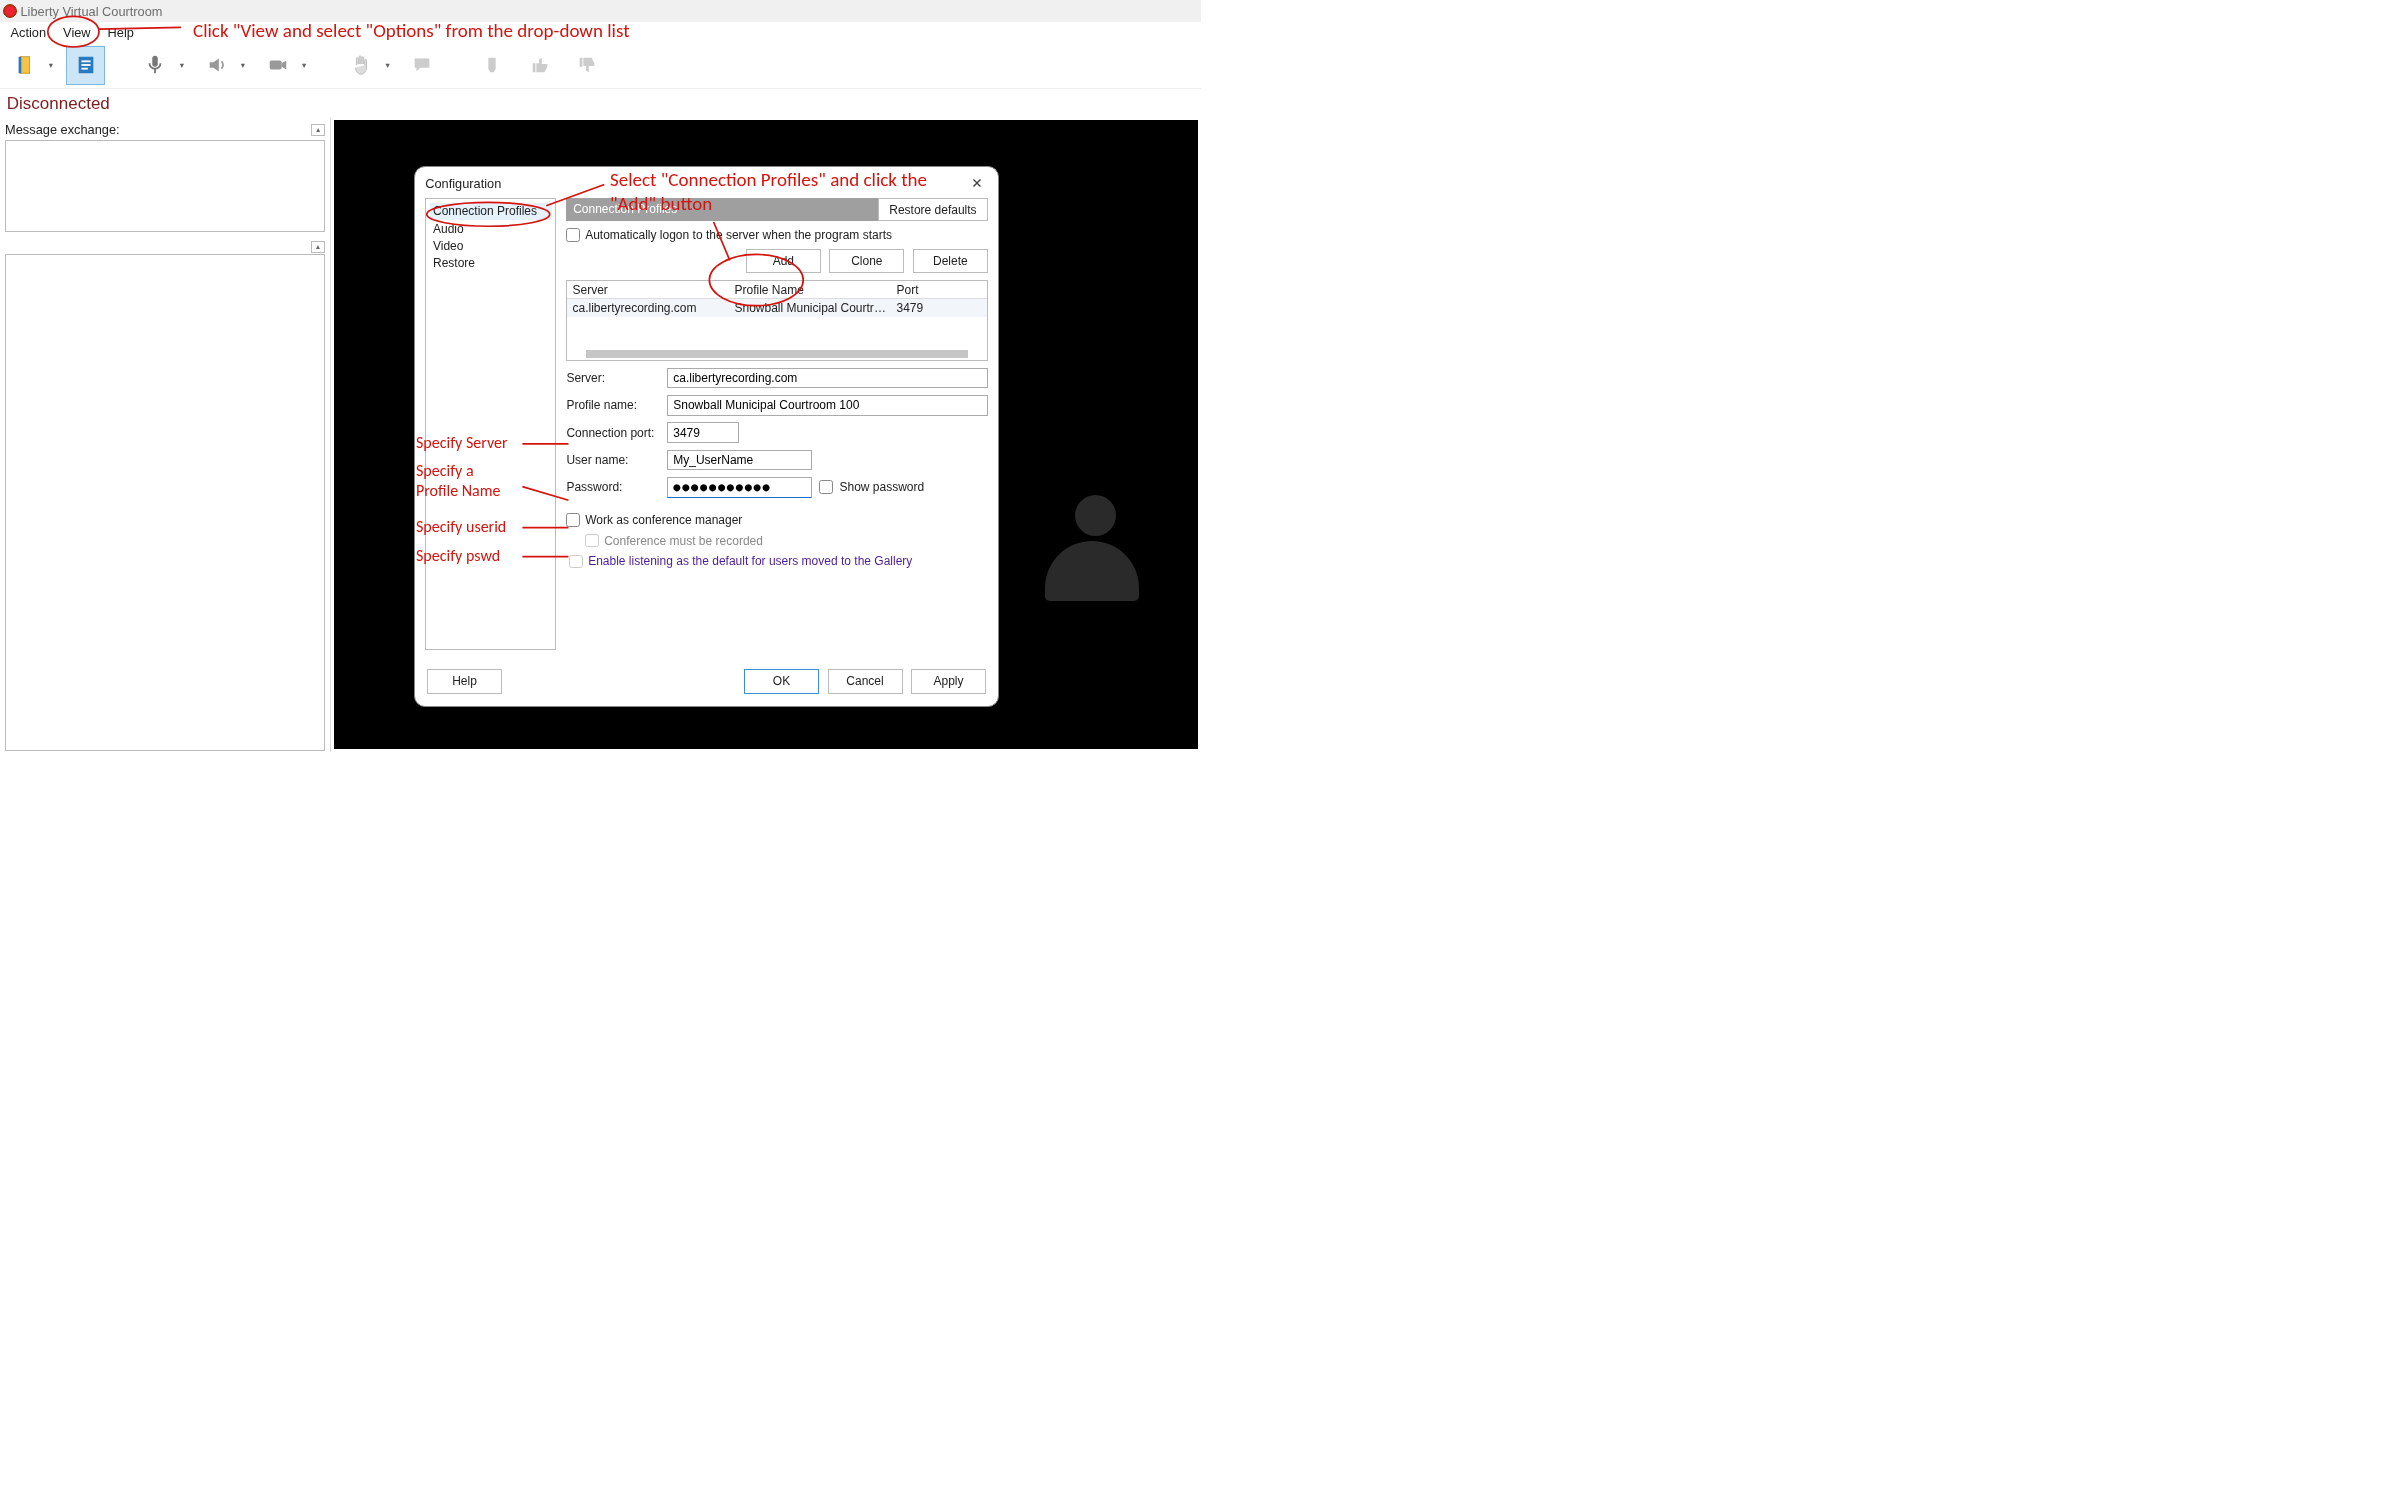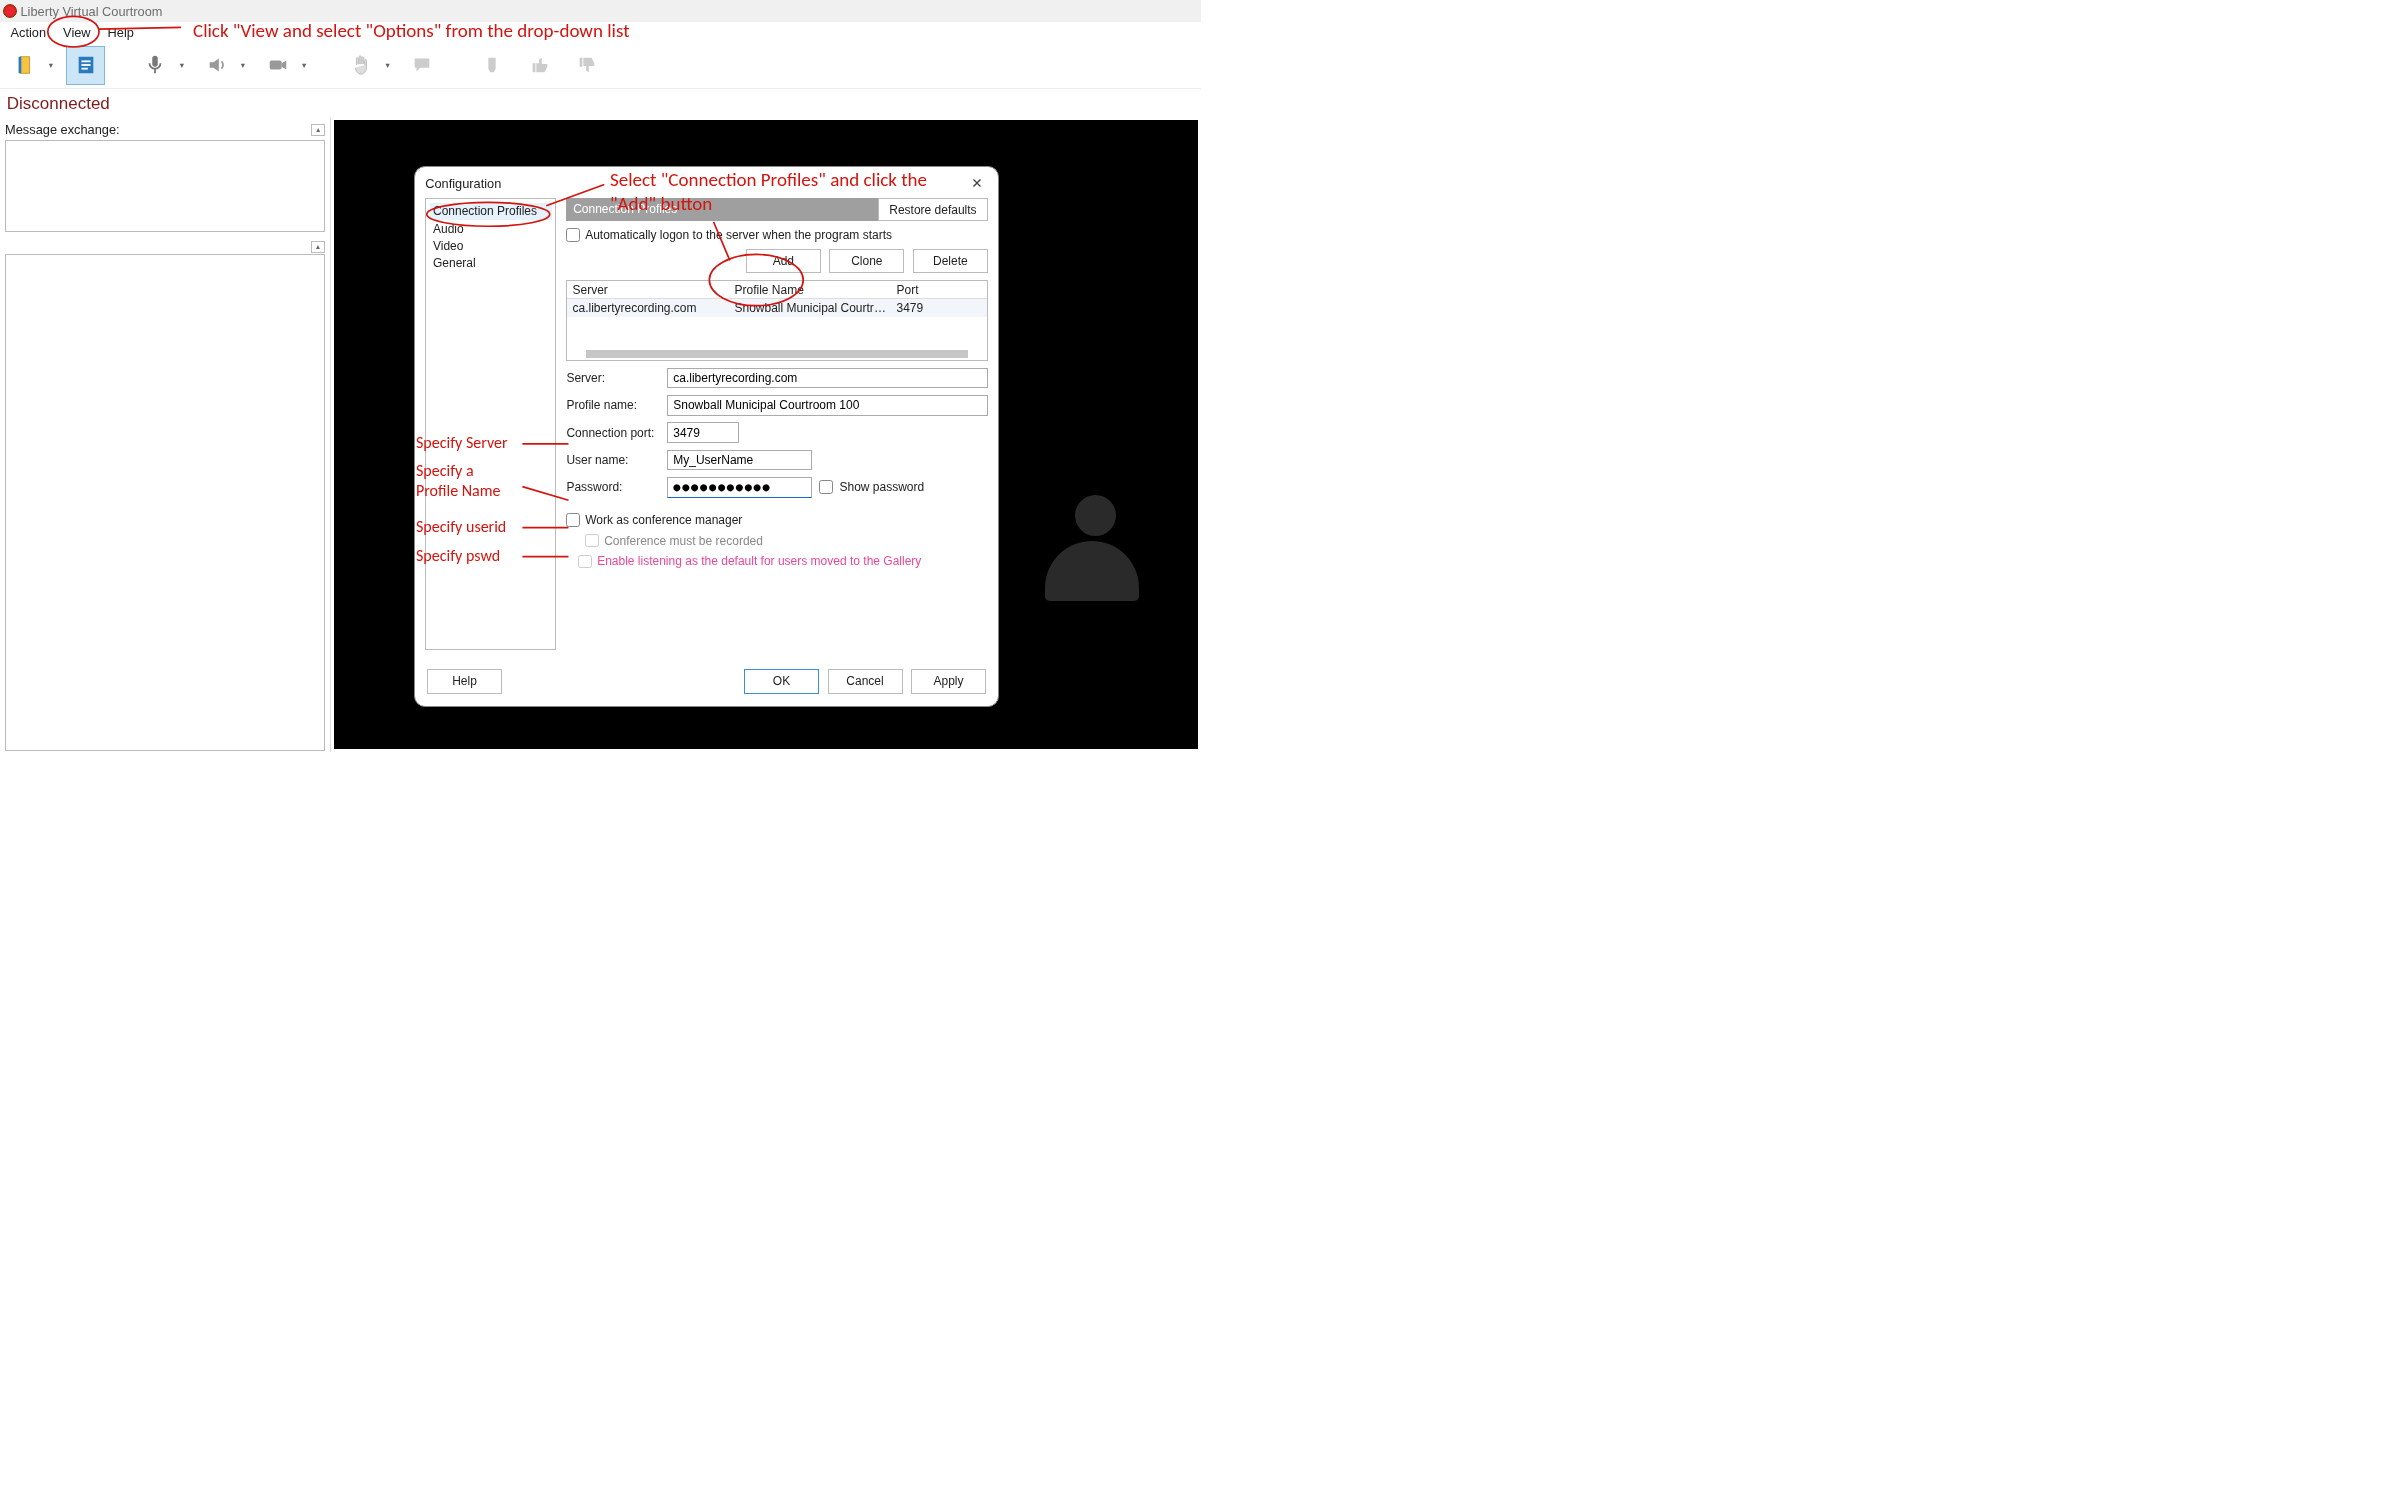--- a/index.html
+++ b/index.html
@@ -378,21 +378,21 @@
 <div class="dialog">
   <div class="dlg-title">
     <span>Configuration</span>
     <span class="dlg-close">✕</span>
   </div>
   <div class="dlg-body">
     <div class="dlg-side">
       <div class="dlg-side-item sel">Connection Profiles</div>
       <div class="dlg-side-item">Audio</div>
       <div class="dlg-side-item">Video</div>
-      <div class="dlg-side-item">General</div>
+      <div class="dlg-side-item">Restore</div>
     </div>
     <div class="dlg-right">
       <div class="section-hdr">
         <div class="title">Connection Profiles</div>
         <div class="restore">Restore defaults</div>
       </div>
 
       <div class="chk-row">
         <div class="chk"></div>
         <span>Automatically logon to the server when the program starts</span>
@@ -442,21 +442,21 @@
       </div>
 
       <div class="chk-row" style="margin-top:8.5px">
         <div class="chk"></div>
         <span>Work as conference manager</span>
       </div>
       <div class="chk-row" style="margin-left:19px;color:#888">
         <div class="chk" style="border-color:#ccc"></div>
         <span>Conference must be recorded</span>
       </div>
-      <div class="chk-row" style="margin-left:12px;color:#ec4899">
+      <div class="chk-row" style="margin-left:3px;color:#4c1d95">
         <div class="chk" style="border-color:#ccc"></div>
         <span>Enable listening as the default for users moved to the Gallery</span>
       </div>
     </div>
   </div>
   <div class="dlg-footer">
     <div class="btn">Help</div>
     <div class="right">
       <div class="btn primary">OK</div>
       <div class="btn">Cancel</div>

